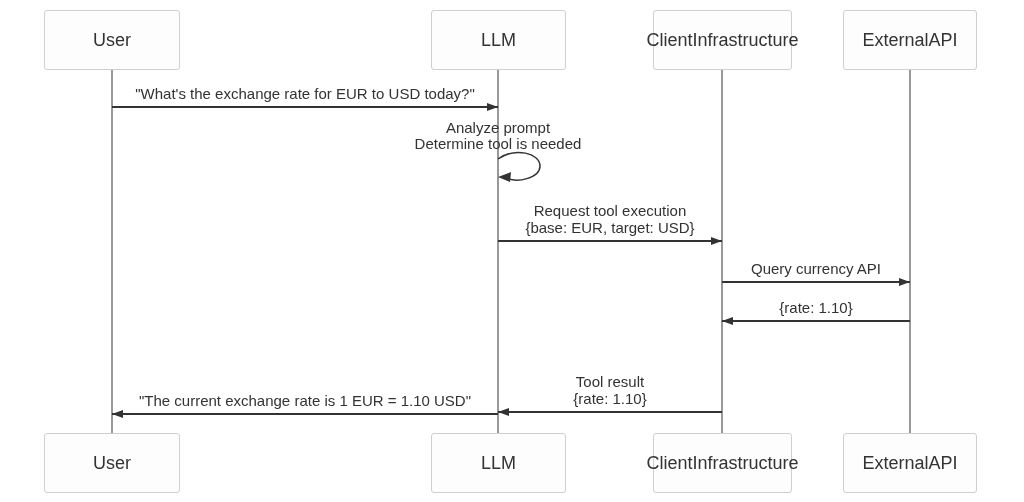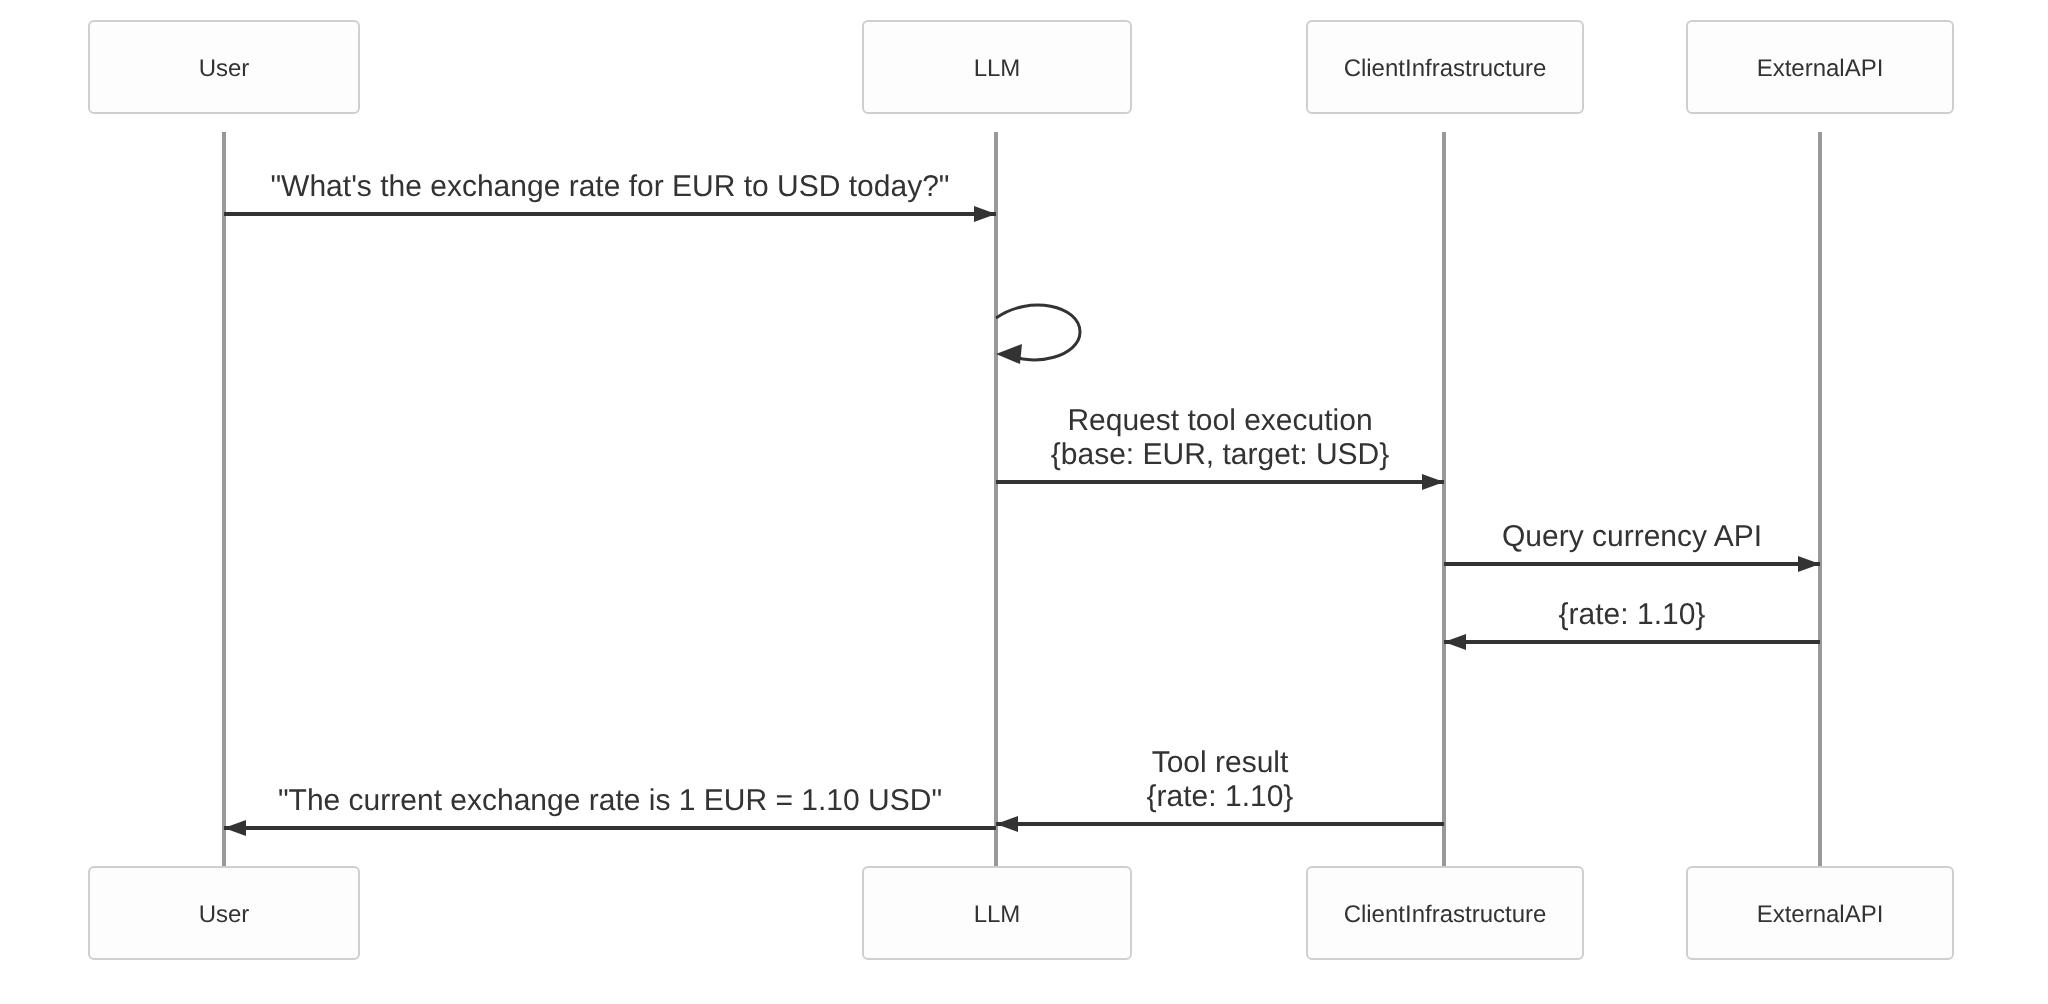--- a/index.html
+++ b/index.html
@@ -17,29 +17,29 @@
   }
   .lifeline {
     position: absolute;
     top: 66px;
     height: 367px;
     width: 1.5px;
     background: #999999;
   }
   .actor {
     position: absolute;
-    height: 47px;
+    height: 60px;
     box-sizing: border-box;
     border: 1px solid #cfcfcf;
     border-radius: 3px;
     background: #fdfdfd;
     display: flex;
     align-items: center;
     justify-content: center;
-    font-size: 12px;
+    font-size: 18px;
     color: #333333;
     white-space: nowrap;
   }
   .msg {
     position: absolute;
     color: #333333;
     font-size: 15px;
   }
   .msg-label {
     text-align: center;
@@ -120,20 +120,24 @@
   </div>
   <div class="actor" style="left:843px; top:433px; width:134px;">
     <span>ExternalAPI</span>
   </div>
 
   <div class="msg dir-right" style="left:112px; top:85px; width:386px;">
     <div class="msg-label">"What's the exchange rate for EUR to USD today?"</div>
     <div class="msg-line"></div>
   </div>
 
+  <div class="self-label" style="left:383px; top:120px; width:230px;">
+    <div>Analyze prompt</div>
+    <div>Determine tool is needed</div>
+  </div>
   <svg class="self-loop" style="left:497px; top:151px;" width="46" height="34" viewBox="0 0 46 34">
     <path d="M 1 8 C 18 -4 43 2 43 15 C 43 27 20 33 7 26" fill="none" stroke="#333333" stroke-width="1.5"></path>
     <polygon points="1,26 14,21 13,31" fill="#333333"></polygon>
   </svg>
 
   <div class="msg dir-right" style="left:498px; top:202px; width:224px;">
     <div class="msg-label">
       <div>Request tool execution</div>
       <div>{base: EUR, target: USD}</div>
     </div>

